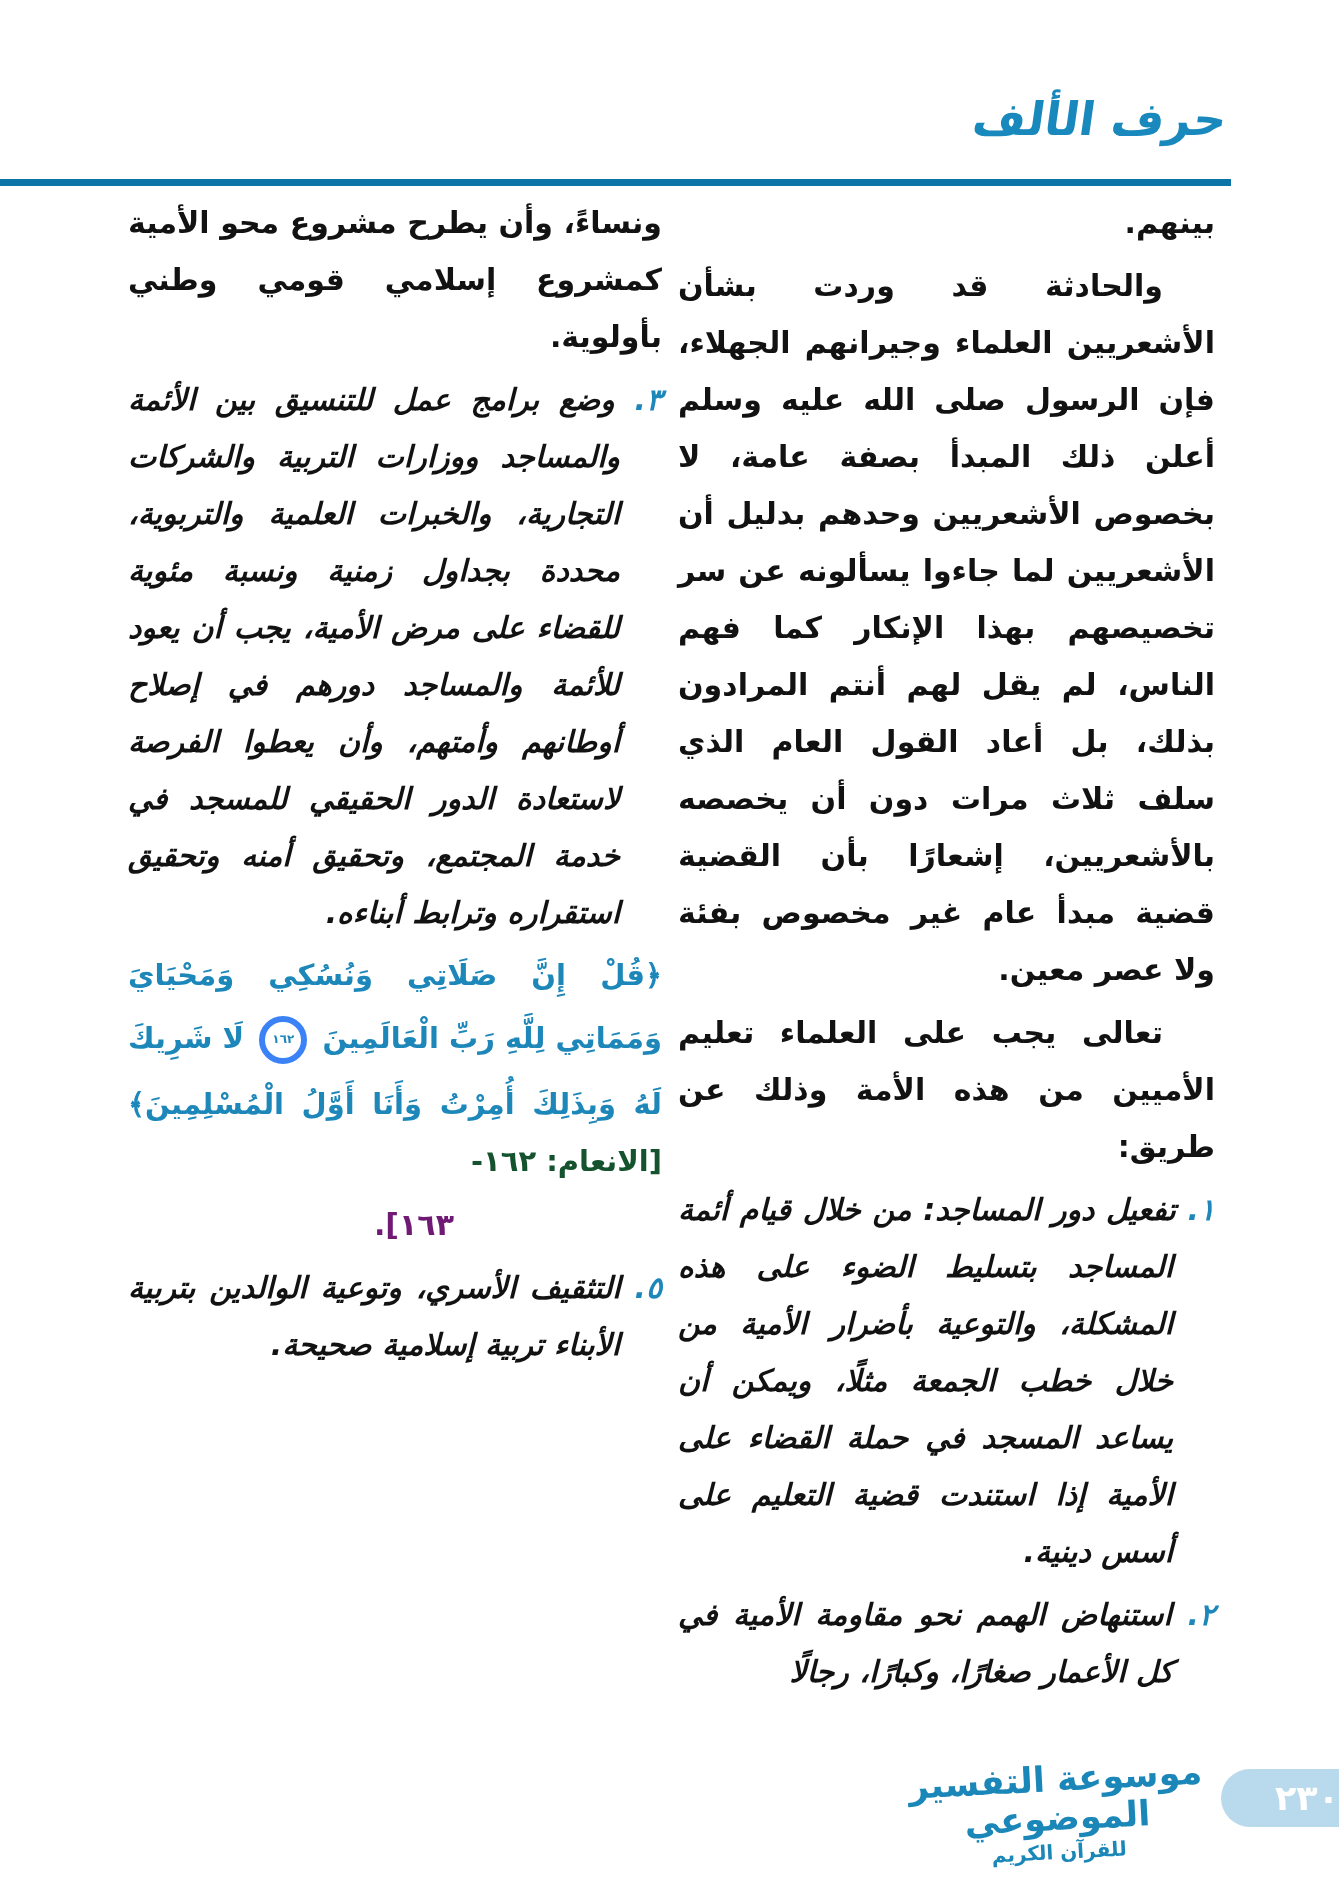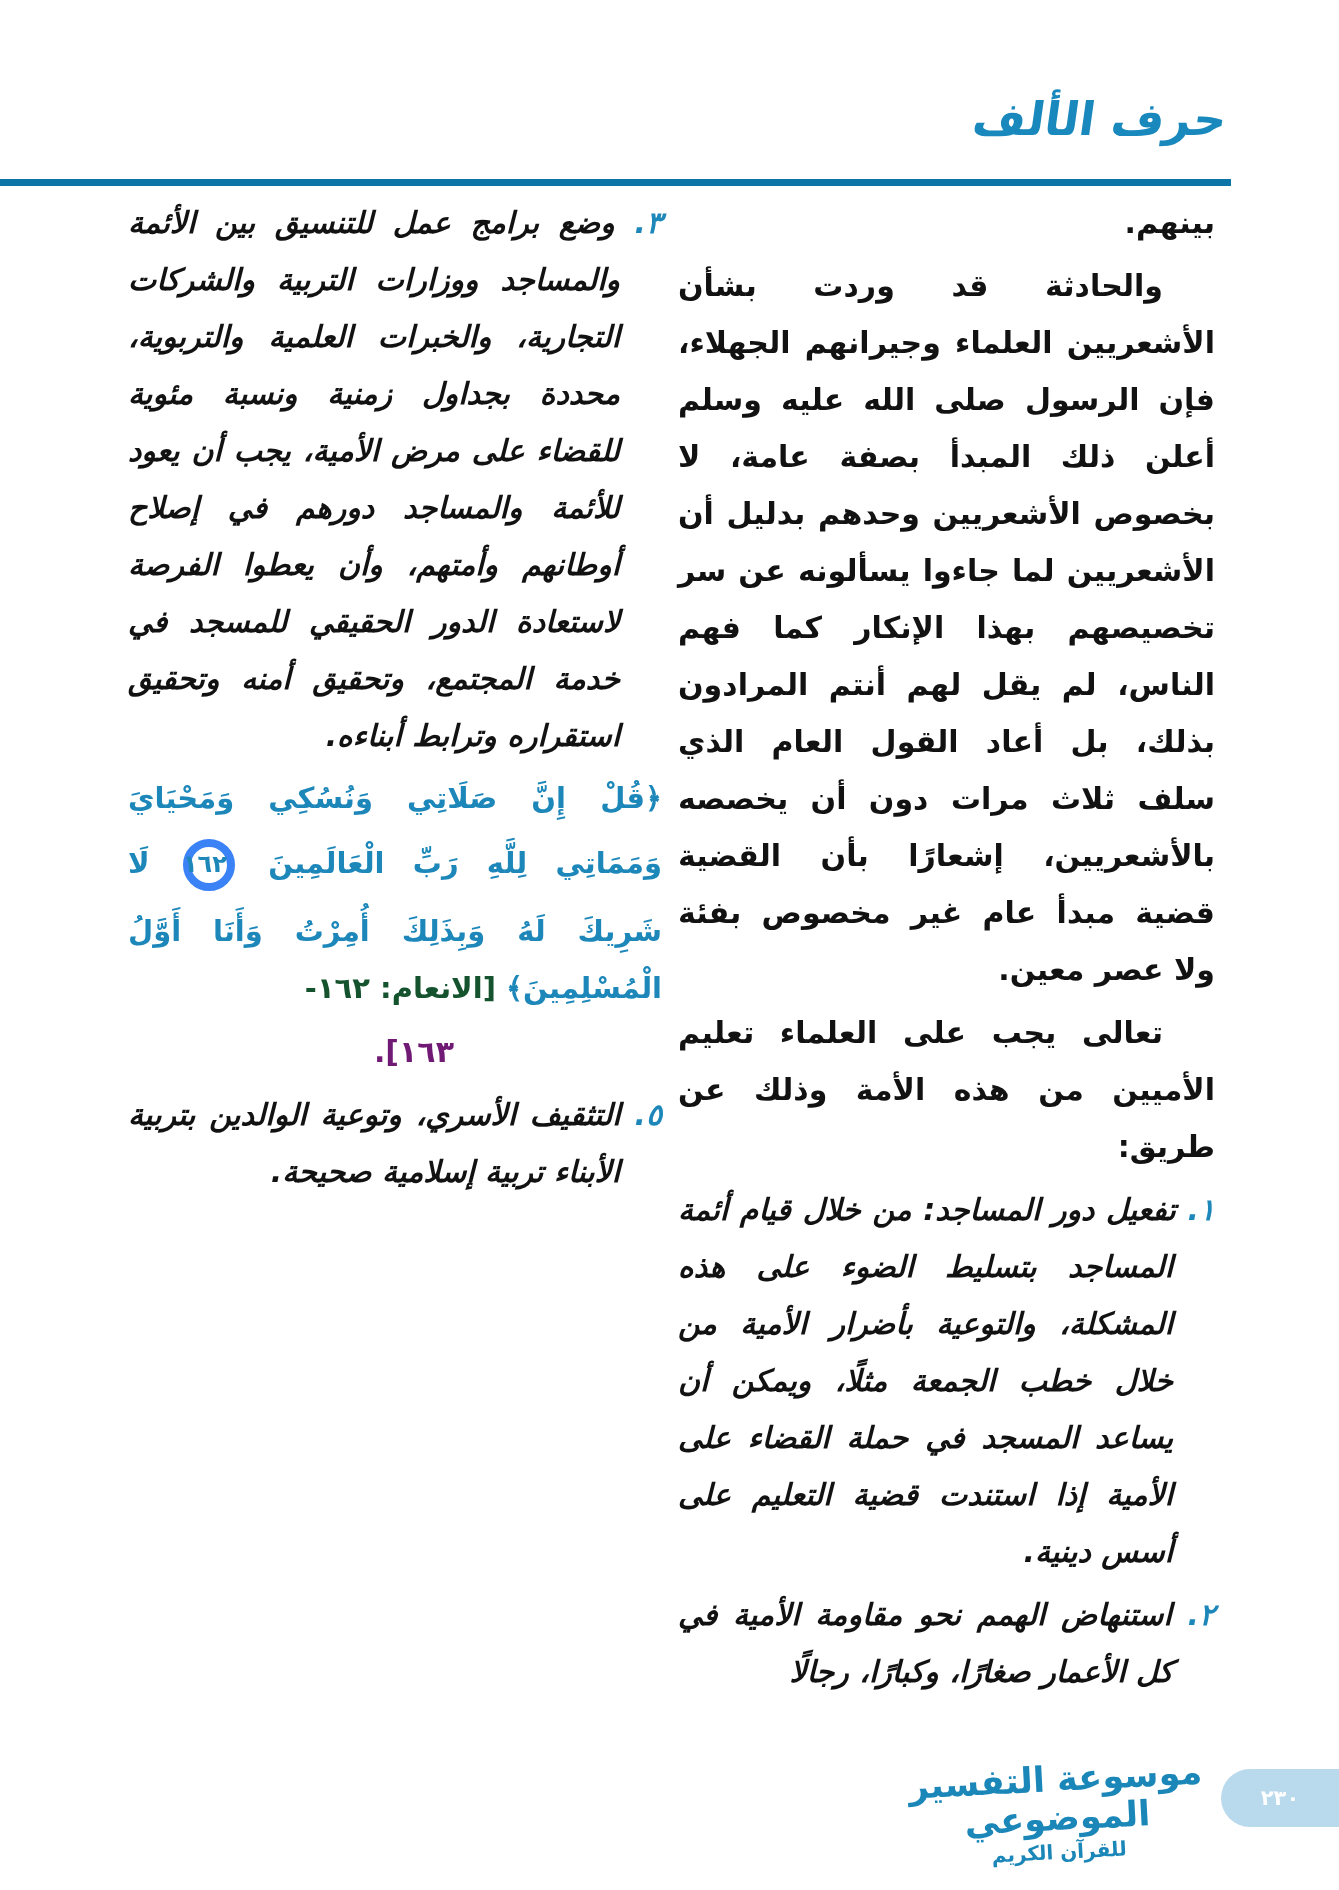--- a/index.html
+++ b/index.html
@@ -24,53 +24,54 @@
   .col-right{right:124px;width:537px;}
   .col-left{left:128px;width:534px;}
   .col .p{margin:0 0 6px 0;}
   .col .p.indent{text-indent:52px;}
   .col .li{margin:0 0 6px 0;padding-right:42px;text-indent:-42px;font-style:italic;}
   .col .num{color:#1d87ba;}
   
   .verse{margin:0 0 0 0;color:#1d87ba;font-size:29px;}
   .verse .vref{color:#14532d;}
   .vnum{
-    display:inline-block;border:8px solid #3b82f6;border-radius:50%;
+    display:inline-block;border:6px solid #3b82f6;border-radius:50%;
     width:36px;height:36px;line-height:34px;text-align:center;
-    font-size:24px;vertical-align:middle;margin:12px 5px;text-indent:0;
+    font-size:12px;vertical-align:middle;margin:12px 5px;text-indent:0;
   }
   .vref2{margin:0 208px 6px 0;color:#701a75;text-align:right;}
   
   .logo{
     position:absolute;top:1760px;right:126px;width:312px;text-align:center;
     color:#1b86b8;transform:rotate(-3deg);line-height:1.1;
   }
   .logo .l1{font-size:35px;font-weight:bold;letter-spacing:-1px;}
   .logo .l2{font-size:20px;font-weight:bold;margin-top:4px;}
   .page-pill{
     position:absolute;top:1769px;right:0;width:118px;height:58px;
     background:#b9d9ec;border-radius:30px 0 0 30px;
-    display:flex;align-items:center;justify-content:center;
-    color:#ffffff;font-size:21px;font-weight:bold;
+    display:flex;align-items:center;
+    color:#ffffff;font-size:35px;font-weight:bold;
   }
 </style>
 </head>
 <body>
 
 <div class="chapter-title">حرف الألف</div>
 <div class="header-rule"></div>
 
 <div class="col col-right">
     <div class="p">بينهم.</div>
     <div class="p indent">والحادثة قد وردت بشأن الأشعريين العلماء وجيرانهم الجهلاء، فإن الرسول صلى الله عليه وسلم أعلن ذلك المبدأ بصفة عامة، لا بخصوص الأشعريين وحدهم بدليل أن الأشعريين لما جاءوا يسألونه عن سر تخصيصهم بهذا الإنكار كما فهم الناس، لم يقل لهم أنتم المرادون بذلك، بل أعاد القول العام الذي سلف ثلاث مرات دون أن يخصصه بالأشعريين، إشعارًا بأن القضية قضية مبدأ عام غير مخصوص بفئة ولا عصر معين.</div>
     <div class="p indent">تعالى يجب على العلماء تعليم الأميين من هذه الأمة وذلك عن طريق:</div>
     <div class="li"><span class="num">١. </span>تفعيل دور المساجد: من خلال قيام أئمة المساجد بتسليط الضوء على هذه المشكلة، والتوعية بأضرار الأمية من خلال خطب الجمعة مثلًا، ويمكن أن يساعد المسجد في حملة القضاء على الأمية إذا استندت قضية التعليم على أسس دينية.</div>
     <div class="li"><span class="num">٢. </span>استنهاض الهمم نحو مقاومة الأمية في كل الأعمار صغارًا، وكبارًا، رجالًا</div>
   </div>
 <div class="col col-left">
+    <div class="p">ونساءً، وأن يطرح مشروع محو الأمية كمشروع إسلامي قومي وطني بأولوية.</div>
     <div class="li"><span class="num">٣. </span>وضع برامج عمل للتنسيق بين الأئمة والمساجد ووزارات التربية والشركات التجارية، والخبرات العلمية والتربوية، محددة بجداول زمنية ونسبة مئوية للقضاء على مرض الأمية، يجب أن يعود للأئمة والمساجد دورهم في إصلاح أوطانهم وأمتهم، وأن يعطوا الفرصة لاستعادة الدور الحقيقي للمسجد في خدمة المجتمع، وتحقيق أمنه وتحقيق استقراره وترابط أبناءه.</div>
     <div class="p verse"><span>﴿قُلْ إِنَّ صَلَاتِي وَنُسُكِي وَمَحْيَايَ وَمَمَاتِي لِلَّهِ رَبِّ الْعَالَمِينَ </span><span class="vnum">١٦٢</span><span> لَا شَرِيكَ لَهُ وَبِذَلِكَ أُمِرْتُ وَأَنَا أَوَّلُ الْمُسْلِمِينَ﴾ </span><span class="vref">[الانعام: ١٦٢-</span></div>
     <div class="vref2">١٦٣].</div>
     <div class="li"><span class="num">٥. </span>التثقيف الأسري، وتوعية الوالدين بتربية الأبناء تربية إسلامية صحيحة.</div>
   </div>
 
 <div class="logo">
   <div class="l1">موسوعة التفسير الموضوعي</div>
   <div class="l2">للقرآن الكريم</div>
 </div>

